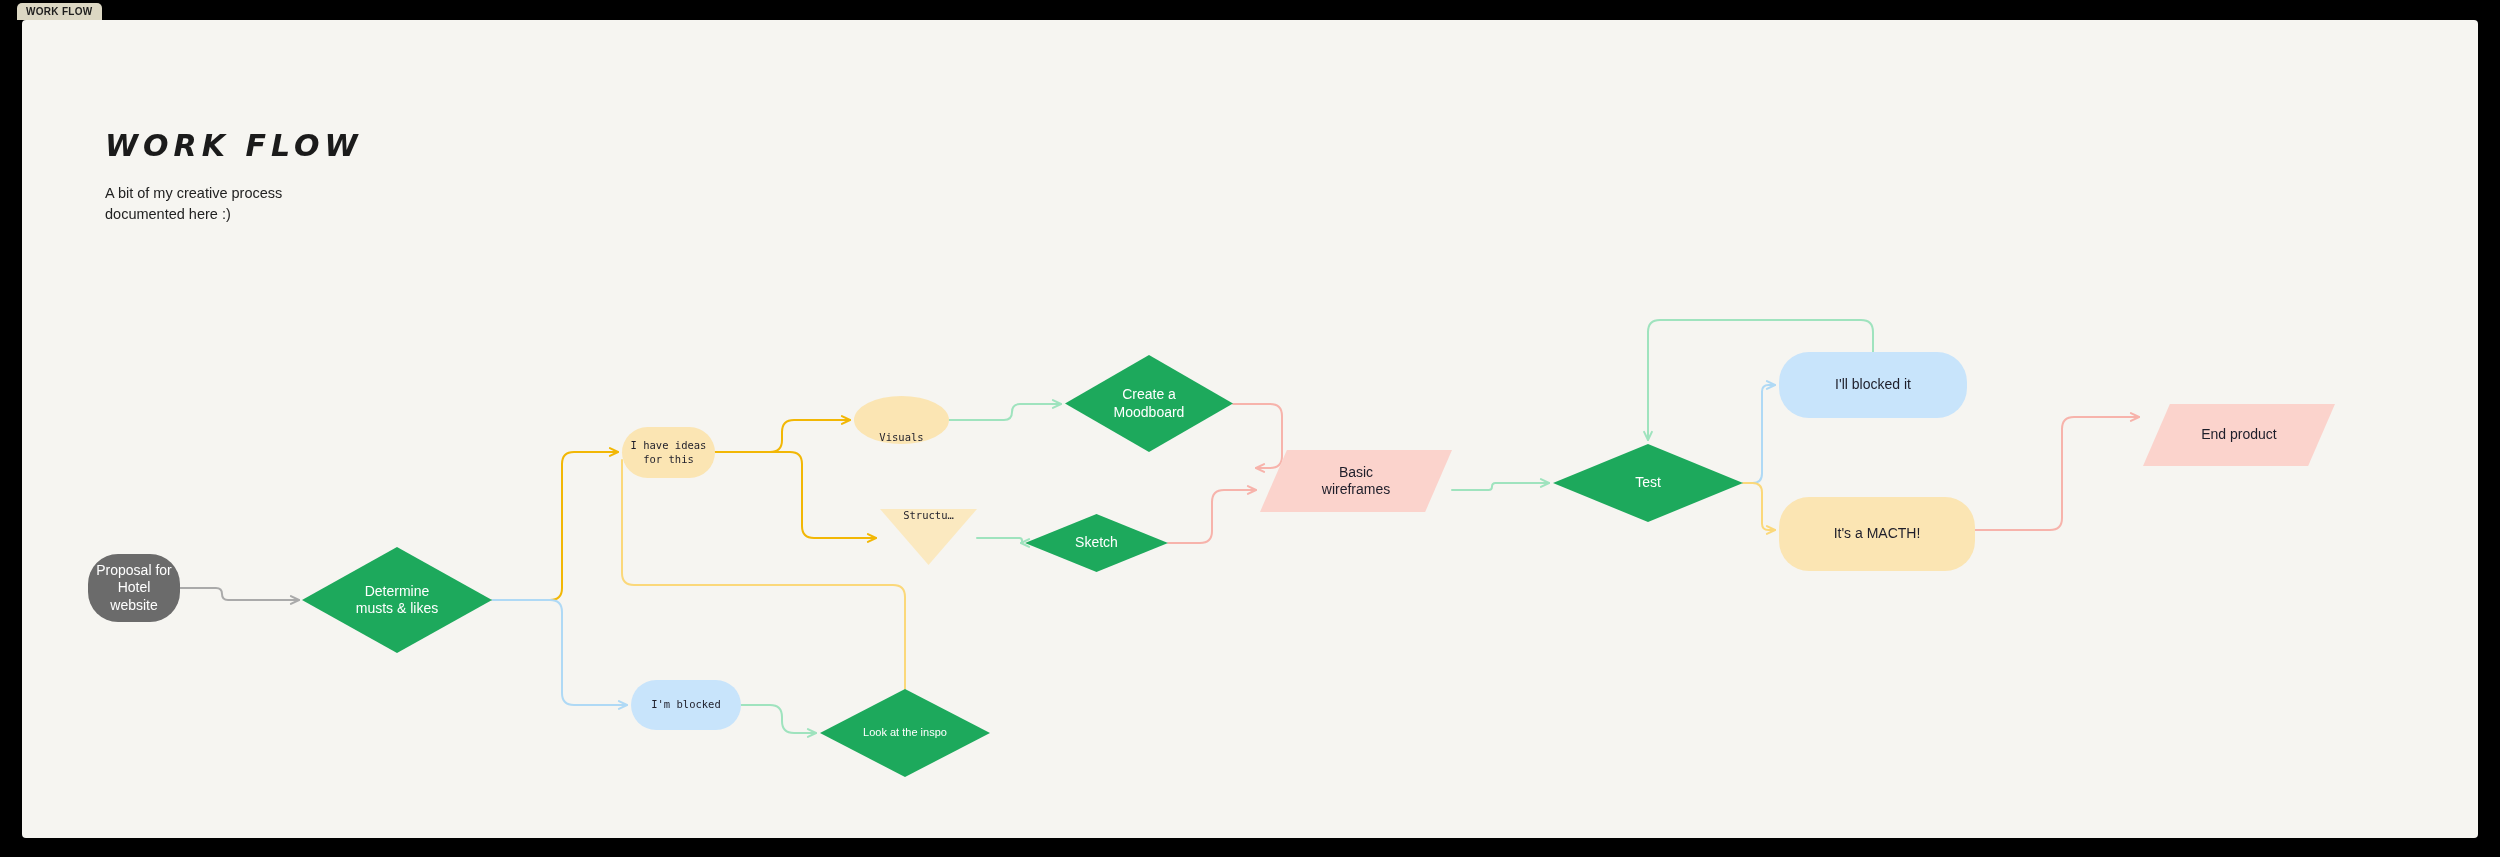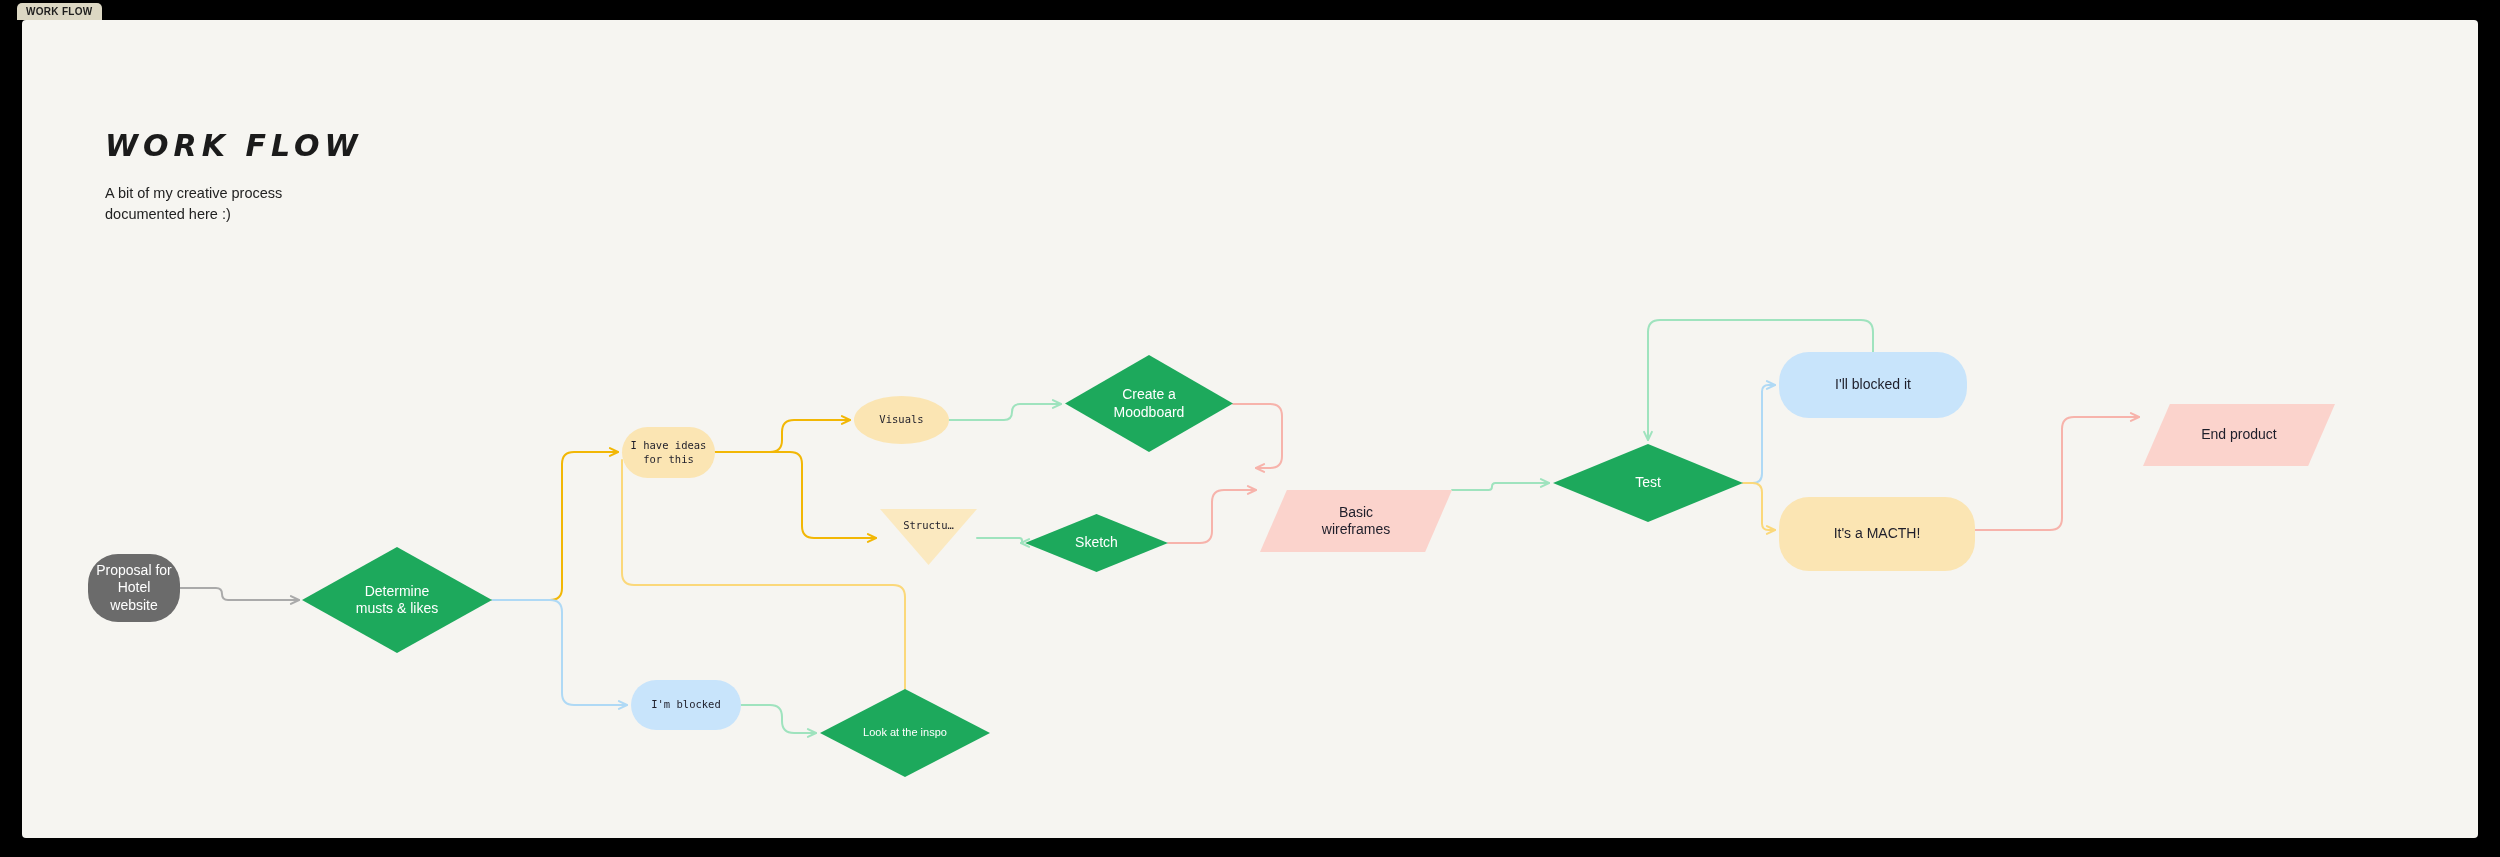--- a/index.html
+++ b/index.html
@@ -94,21 +94,21 @@
     clip-path: polygon(50% 0%, 100% 50%, 50% 100%, 0% 50%);
   }
 
   
   .sh-tri { background: transparent; align-items: flex-start; }
   .sh-tri .tri-bg {
     position: absolute; inset: 0; z-index: 1;
     background: var(--fill);
     clip-path: polygon(0% 0%, 100% 0%, 50% 100%);
   }
-  .sh-tri .lbl { padding-top: 10px; }
+  .sh-tri .lbl { }
 
   
   .sh-para { background: transparent; }
   .sh-para .para-bg {
     position: absolute; inset: 0; z-index: 1;
     background: var(--fill);
     clip-path: polygon(14% 0%, 100% 0%, 86% 100%, 0% 100%);
   }
 
   .mono { font-family: "DejaVu Sans Mono", monospace; }
@@ -174,41 +174,41 @@
           <span class="lbl">Determine
 musts &amp; likes</span>
         </div>
         <div class="node sh-round mono" style="left: 600px; top: 407px; width: 93px; height: 51px; color: rgb(30, 30, 42); font-size: 10.5px; --fill: #FBE5B3; background: rgb(251, 229, 179);">
           <span class="lbl">I have ideas
 for this</span>
         </div>
         <div class="node sh-round mono" style="left: 609px; top: 660px; width: 110px; height: 50px; color: rgb(30, 30, 42); font-size: 10.5px; --fill: #C8E4FB; background: rgb(200, 228, 251);">
           <span class="lbl">I'm blocked</span>
         </div>
-        <div class="node sh-ellipse mono" style="left: 832px; top: 376px; width: 95px; height: 48px; color: rgb(30, 30, 42); font-size: 10.5px; --fill: #FBE5B3; background: rgb(251, 229, 179);">
+        <div class="node sh-ellipse mono" style="left: 832px; top: 376px; width: 95px; height: 48px; color: rgb(30, 30, 42); font-size: 10.5px; --fill: #FBE5B3; background: rgb(251, 229, 179); align-items: flex-end;">
           <span class="lbl">Visuals</span>
         </div>
         <div class="node sh-tri mono" style="left: 858px; top: 489px; width: 97px; height: 56px; color: rgb(30, 30, 42); font-size: 10.5px; --fill: #FBE9C0;">
           <div class="tri-bg"></div>
           <span class="lbl">Structu…</span>
         </div>
         <div class="node sh-diamond" style="left: 798px; top: 669px; width: 170px; height: 88px; color: rgb(255, 255, 255); font-size: 11px; --fill: #1DA95C;">
           <div class="diamond-bg"></div>
           <span class="lbl">Look at the inspo</span>
         </div>
         <div class="node sh-diamond" style="left: 1043px; top: 335px; width: 168px; height: 97px; color: rgb(255, 255, 255); font-size: 14px; --fill: #1DA95C;">
           <div class="diamond-bg"></div>
           <span class="lbl">Create a
 Moodboard</span>
         </div>
         <div class="node sh-diamond" style="left: 1003px; top: 494px; width: 143px; height: 58px; color: rgb(255, 255, 255); font-size: 14px; --fill: #1DA95C;">
           <div class="diamond-bg"></div>
           <span class="lbl">Sketch</span>
         </div>
-        <div class="node sh-para" style="left: 1238px; top: 430px; width: 192px; height: 62px; color: rgb(30, 30, 42); font-size: 14px; margin-top: 40px; --fill: #FBD3CC;">
+        <div class="node sh-para" style="left: 1238px; top: 430px; width: 192px; height: 62px; color: rgb(30, 30, 42); font-size: 14px; --fill: #FBD3CC;">
           <div class="para-bg"></div>
           <span class="lbl">Basic
 wireframes</span>
         </div>
         <div class="node sh-diamond" style="left: 1531px; top: 424px; width: 190px; height: 78px; color: rgb(255, 255, 255); font-size: 14px; --fill: #1DA95C;">
           <div class="diamond-bg"></div>
           <span class="lbl">Test</span>
         </div>
         <div class="node sh-round" style="left: 1757px; top: 332px; width: 188px; height: 66px; color: rgb(30, 30, 42); font-size: 14px; --fill: #C8E4FB; background: rgb(200, 228, 251);">
           <span class="lbl">I'll blocked it</span>

